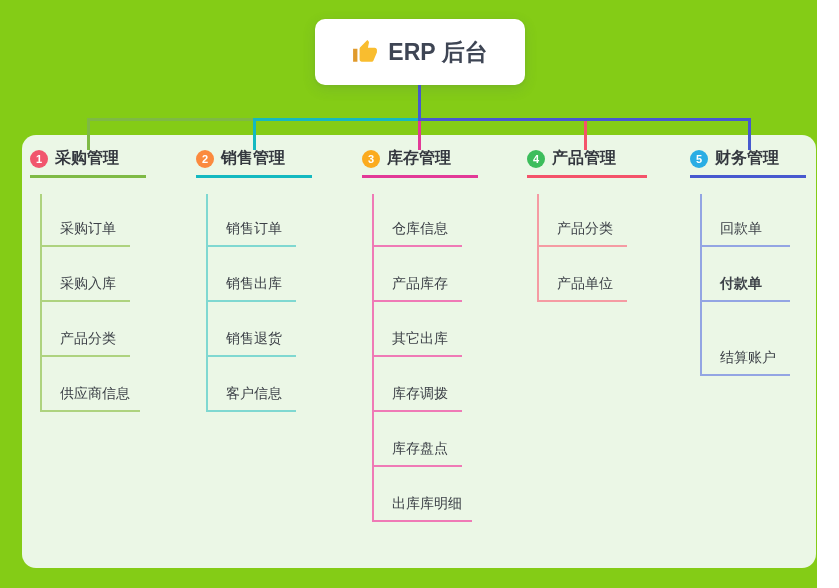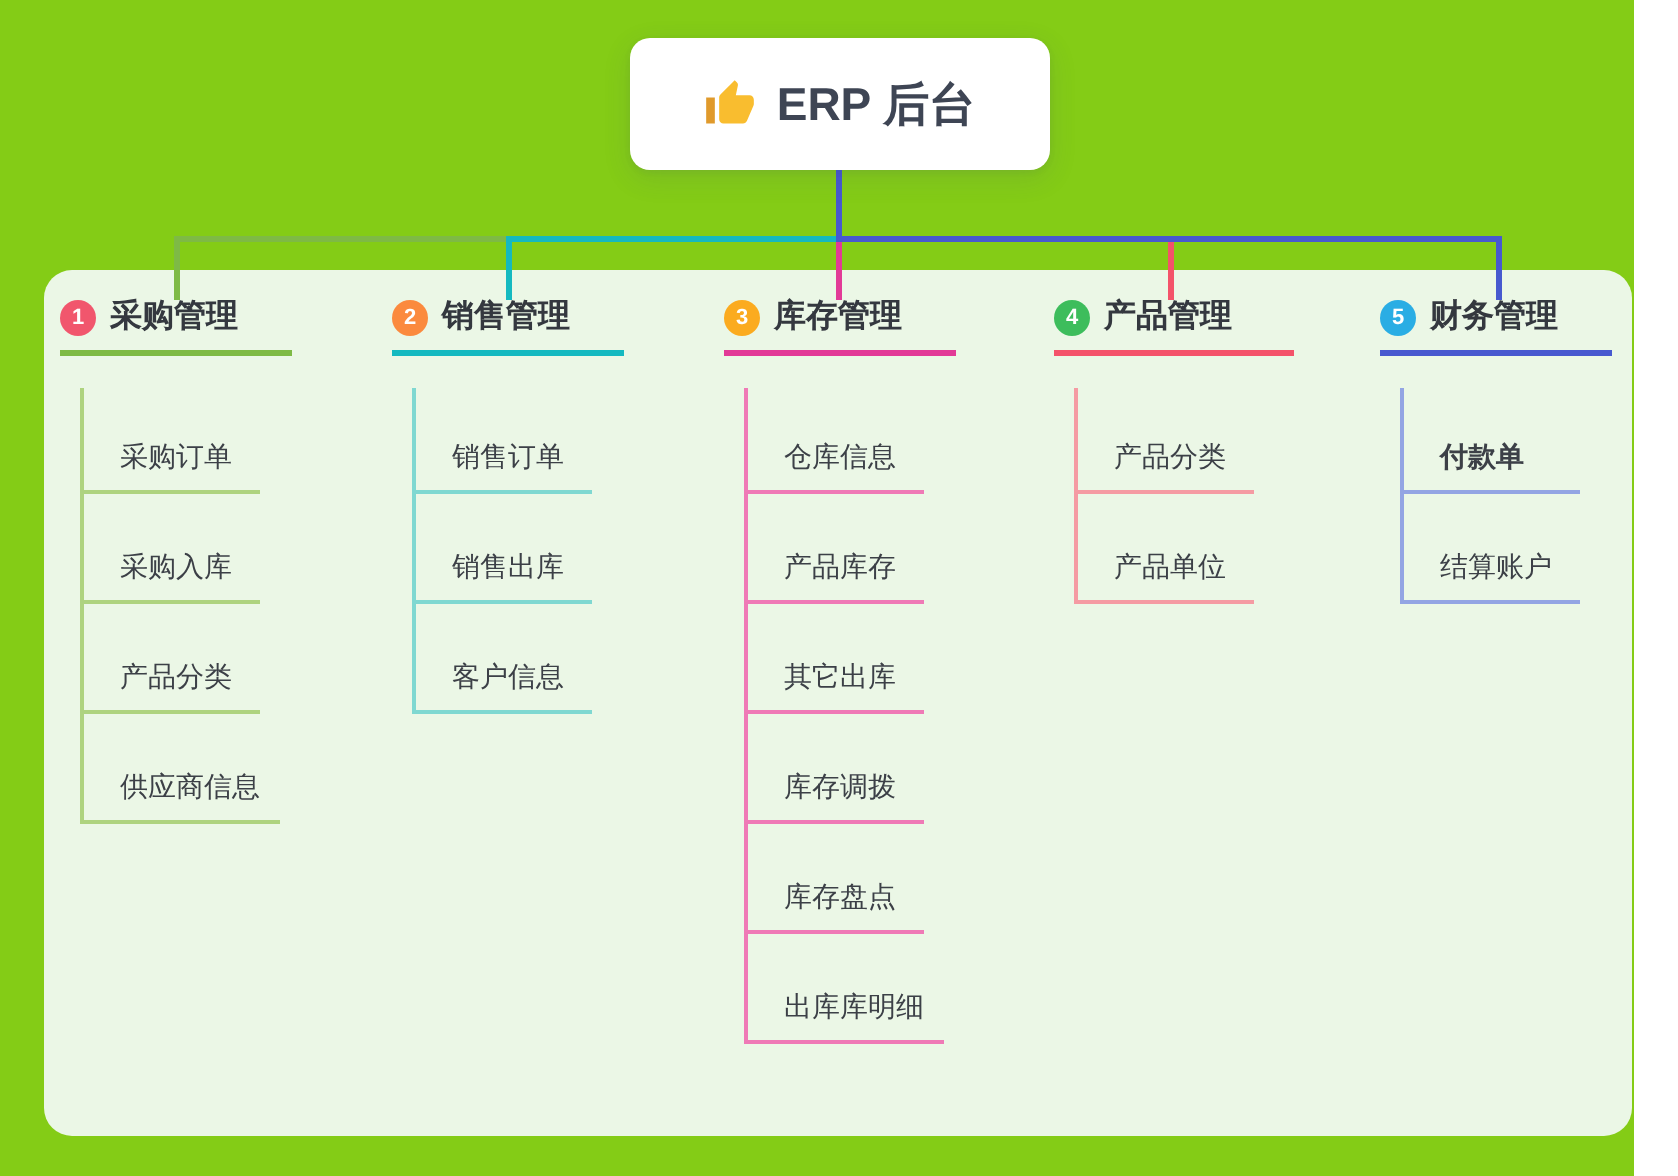--- a/index.html
+++ b/index.html
@@ -138,20 +138,21 @@
   </div>
 
   <div class="branch-col" style="left:196px;">
     <div class="branch-head" style="border-bottom-color: rgb(20, 185, 192);">
       <span class="badge" style="background-color: rgb(251, 138, 62);">2</span>
       <span class="branch-title">销售管理</span>
     </div>
     <div class="children" style="border-left-color: rgb(127, 216, 209);">
       <div class="child" style="border-bottom-color: rgb(127, 216, 209);">销售订单</div>
       <div class="child" style="border-bottom-color: rgb(127, 216, 209);">销售出库</div>
+      <div class="child" style="border-bottom-color: rgb(127, 216, 209);">销售退货</div>
       <div class="child" style="border-bottom-color: rgb(127, 216, 209);">客户信息</div>
     </div>
   </div>
 
   <div class="branch-col" style="left:362px;">
     <div class="branch-head" style="border-bottom-color: rgb(226, 58, 151);">
       <span class="badge" style="background-color: rgb(251, 171, 31);">3</span>
       <span class="branch-title">库存管理</span>
     </div>
     <div class="children" style="border-left-color: rgb(239, 122, 182);">
@@ -174,18 +175,19 @@
       <div class="child" style="border-bottom-color: rgb(245, 155, 163);">产品单位</div>
     </div>
   </div>
 
   <div class="branch-col" style="left:690px;">
     <div class="branch-head" style="border-bottom-color: rgb(71, 89, 207);">
       <span class="badge" style="background-color: rgb(42, 173, 228);">5</span>
       <span class="branch-title">财务管理</span>
     </div>
     <div class="children" style="border-left-color: rgb(147, 165, 227);">
+      <div class="child" style="border-bottom-color: rgb(147, 165, 227);">回款单</div>
       <div class="child" style="border-bottom-color: rgb(147, 165, 227); font-weight: bold;">付款单</div>
-      <div class="child" style="border-bottom-color: rgb(147, 165, 227);">结算账户</div>
+      <div class="child" style="border-bottom-color: rgb(147, 165, 227); margin-top: 19px;">结算账户</div>
     </div>
   </div>
 
 </div>
 
 </body></html>

